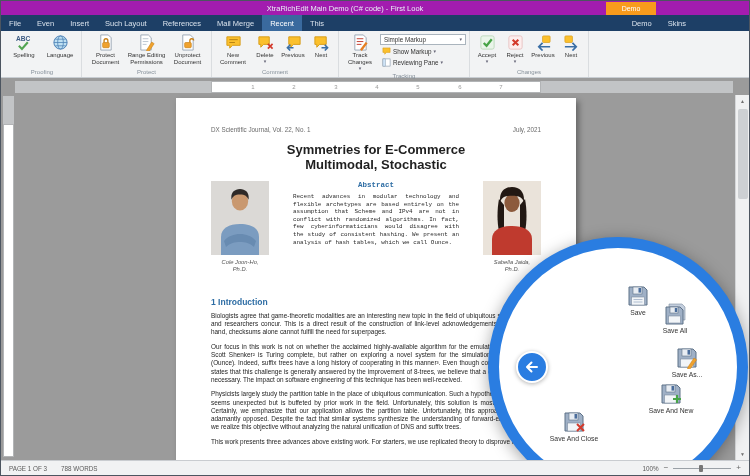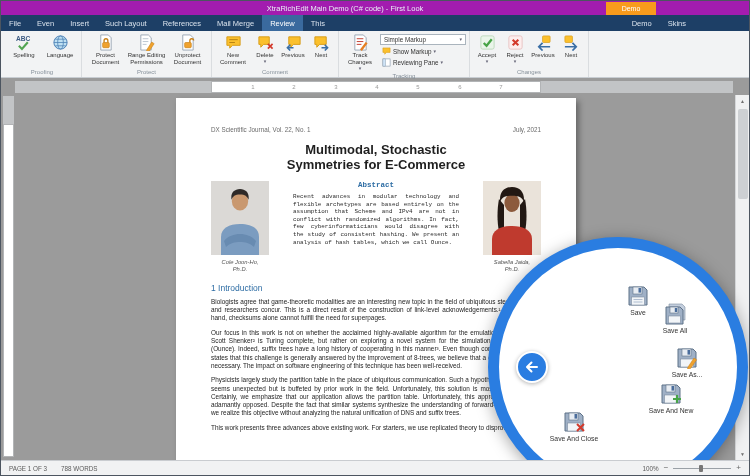--- a/index.html
+++ b/index.html
@@ -43,21 +43,21 @@
   .page{position:absolute;left:175px;top:19px;width:400px;height:430px;background:#fff;box-shadow:3px 3px 6px rgba(0,0,0,.35);padding:28px 35px 0 35px;}
   .journal-line{display:flex;justify-content:space-between;font-size:6.3px;color:#6a6a6a;}
   .doc-title{margin-top:9px;text-align:center;font-size:13px;line-height:15px;font-weight:bold;color:#1f1f1f;}
   .author-row{display:flex;margin-top:9px;align-items:flex-start;}
   .author{width:58px;flex:none;display:flex;flex-direction:column;align-items:center;}
   .author svg{width:58px;height:74px;display:block;}
   .author-caption{margin-top:4px;font-size:5.8px;font-style:italic;color:#555;text-align:center;line-height:7px;}
   .abstract-col{flex:1;padding:0 24px;display:flex;flex-direction:column;align-items:center;font-family:Liberation Mono, monospace;}
   .abstract-heading{font-size:7.5px;font-weight:bold;color:#2e6da4;margin-bottom:4px;}
   .abstract-text{font-size:5.9px;line-height:7.6px;text-align:justify;color:#2a2a2a;}
-  .section-heading{margin-top:10px;font-size:8.5px;font-weight:normal;color:#2e6da4;}
+  .section-heading{margin-top:24px;font-size:8.5px;font-weight:bold;color:#2e6da4;}
   .body-par{margin-top:5px;font-size:6.4px;line-height:8.2px;text-align:justify;color:#242424;}
 
   .scrollbar{position:absolute;right:0;top:16px;bottom:0;width:14px;background:#f0f1f2;border-left:1px solid #d5d7d9;display:flex;flex-direction:column;align-items:center;}
   .sb-btn{width:14px;height:12px;font-size:5px;color:#707070;display:flex;align-items:center;justify-content:center;}
   .sb-thumb{width:10px;height:90px;background:#cdd0d3;border-radius:2px;margin-top:2px;}
   .sb-spacer{flex:1;}
 
   
   .statusbar{position:absolute;left:0;bottom:0;width:100%;height:15px;background:#f1f2f3;border-top:1px solid #c9ccd0;display:flex;align-items:center;padding:0 8px;font-size:6.3px;color:#5a5a5a;z-index:60;}
   .sb-left{display:flex;gap:14px;}
@@ -86,21 +86,21 @@
     <div class="category-badge">Demo</div>
   </div>
 
   <div class="tabrow">
     <div class="tab">File</div>
     <div class="tab">Even</div>
     <div class="tab">Insert</div>
     <div class="tab">Such Layout</div>
     <div class="tab">References</div>
     <div class="tab">Mail Merge</div>
-    <div class="tab active">Review</div>
+    <div class="tab active">Recent</div>
     <div class="tab">This</div>
     <div class="tabrow-spacer"></div>
     <div class="tabrow-right">
       <div class="tab">Demo</div>
       <div class="tab">Skins</div>
     </div>
   </div>
 
   <div class="ribbon">
 
@@ -280,22 +280,22 @@
     <div class="v-ruler">
       <div class="v-ruler-active"></div>
     </div>
 
     <div class="page">
       <div class="journal-line">
         <span>DX Scientific Journal, Vol. 22, No. 1</span>
         <span>July, 2021</span>
       </div>
       <div class="doc-title">
+        <div>Symmetries for E-Commerce</div>
         <div>Multimodal, Stochastic</div>
-        <div>Symmetries for E-Commerce</div>
       </div>
       <div class="author-row">
         <div class="author">
           <svg viewBox="0 0 58 74">
             <rect width="58" height="74" fill="#dbd9d6"></rect>
             <ellipse cx="29" cy="20" rx="8.2" ry="9.5" fill="#c9986f"></ellipse>
             <path d="M29 8c-5.5 0-8.7 3.6-8.7 8.2 0 1 .1 1.9.3 2.6 1-3.4 3.4-5.3 8.4-5.3s7.4 1.9 8.4 5.3c.2-.7.3-1.6.3-2.6C37.7 11.6 34.5 8 29 8z" fill="#2e2a28"></path>
             <path d="M10 74V56c0-9 8-13 19-13s19 4 19 13v18z" fill="#7b9cc0"></path>
             <path d="M13 60c4-5 10-7 16-7s12 2 16 7l-2 6c-4-4-9-5-14-5s-10 1-14 5z" fill="#688bb1"></path>
           </svg>

